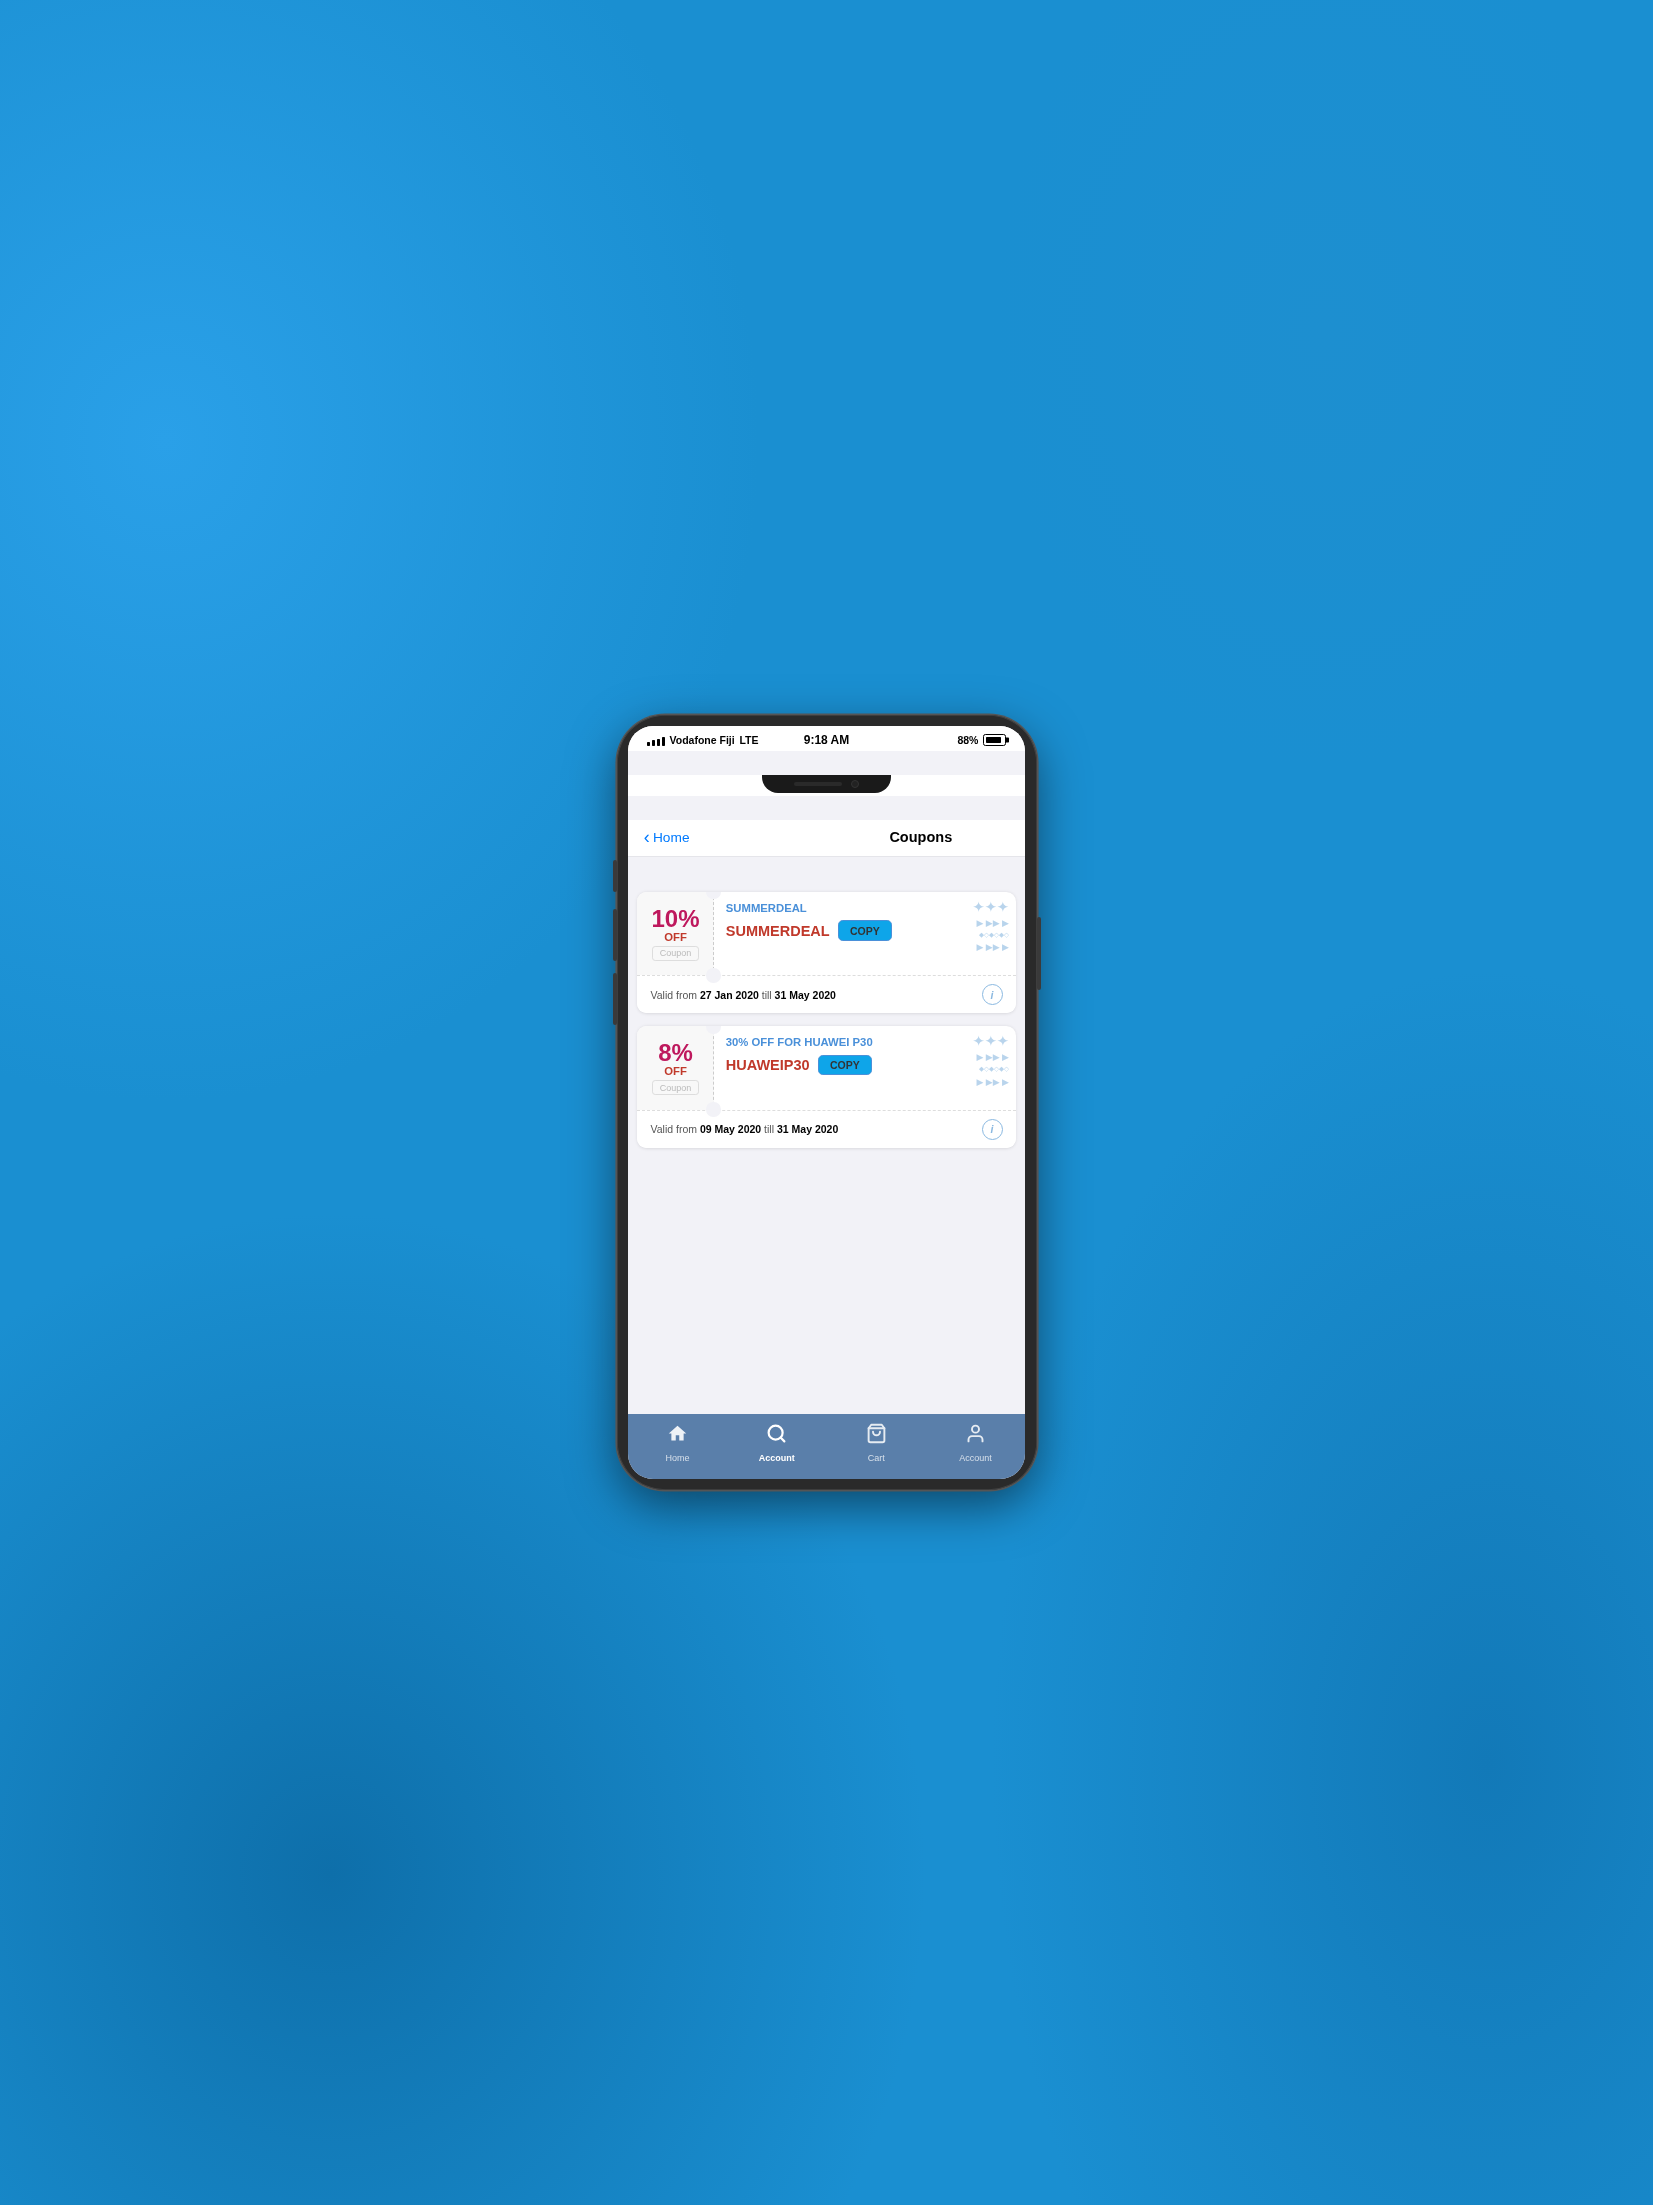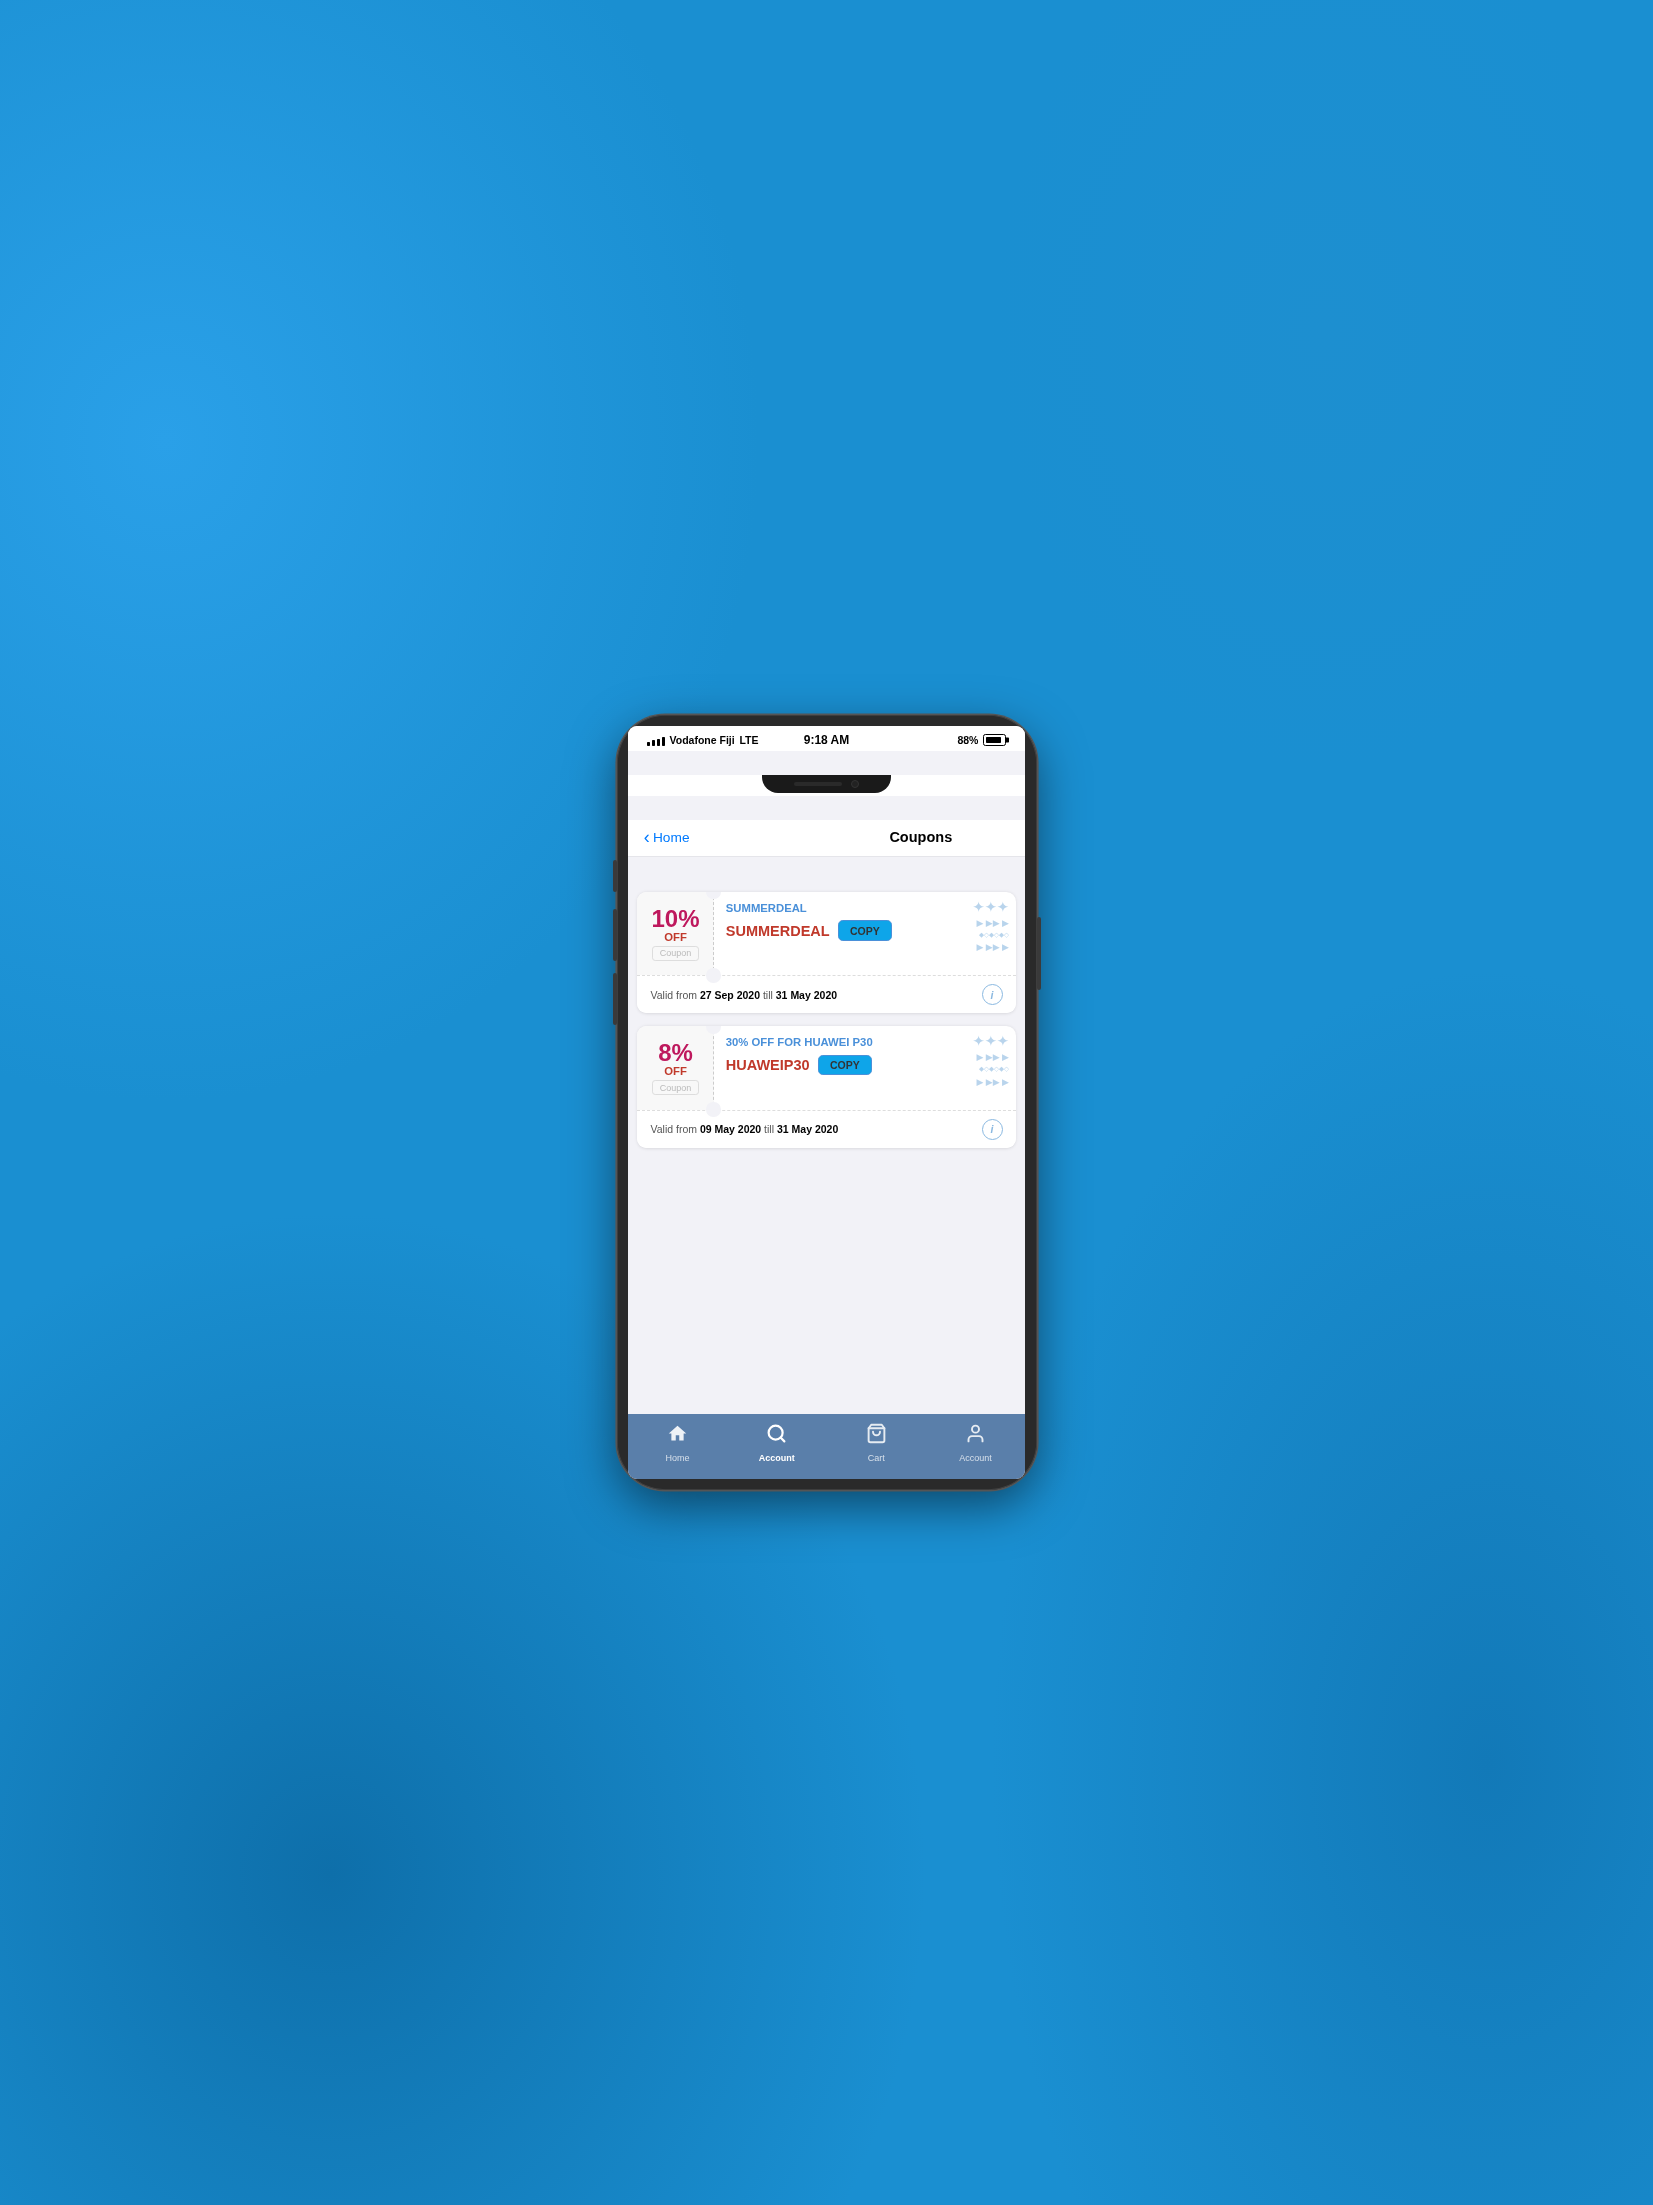--- a/index.html
+++ b/index.html
@@ -55,21 +55,21 @@
     }
     .side-btn-left-1 { left: -4px; top: 145px; width: 4px; height: 32px; }
     .side-btn-left-2 { left: -4px; top: 194px; width: 4px; height: 52px; }
     .side-btn-left-3 { left: -4px; top: 258px; width: 4px; height: 52px; }
     .side-btn-right  { right: -4px; top: 202px; width: 4px; height: 73px; }
 
     .phone-screen {
       width: 100%;
       height: 100%;
       background: #f2f2f7;
-      border-radius: 9px;
+      border-radius: 25px;
       overflow: hidden;
       display: flex;
       flex-direction: column;
       gap: 24px;
     }
 
     
     .status-bar {
       background: white;
       display: flex;
@@ -500,21 +500,21 @@
                 <div class="deco-row">
                   <span class="deco-arrow">▶</span>
                   <span class="deco-arrow">▶▶</span>
                   <span class="deco-arrow">▶</span>
                 </div>
               </div>
             </div>
           </div>
           <div class="coupon-footer">
             <span class="valid-text">
-              Valid from <strong>27 Sep 2020</strong>
+              Valid from <strong>27 Jan 2020</strong>
               till <strong>31 May 2020</strong>
             </span>
             <div class="info-btn">i</div>
           </div>
         </div>
 
         <div class="coupon-card">
           <div class="coupon-main">
             <div class="coupon-stub">
               <span class="discount-pct">8%</span>

